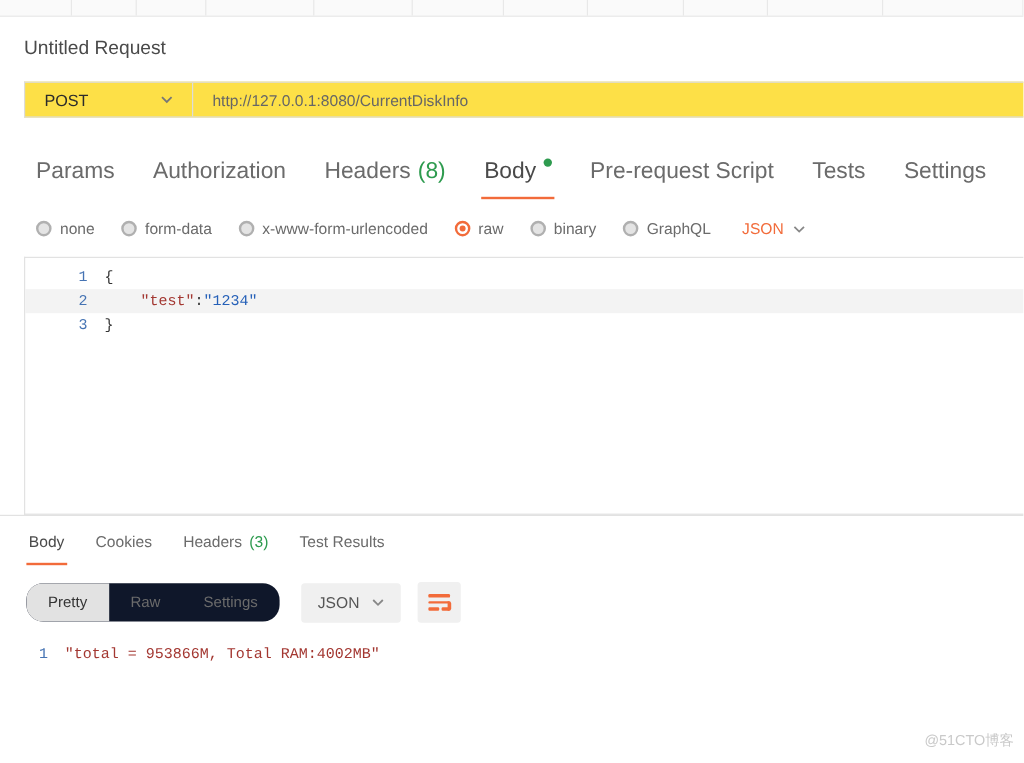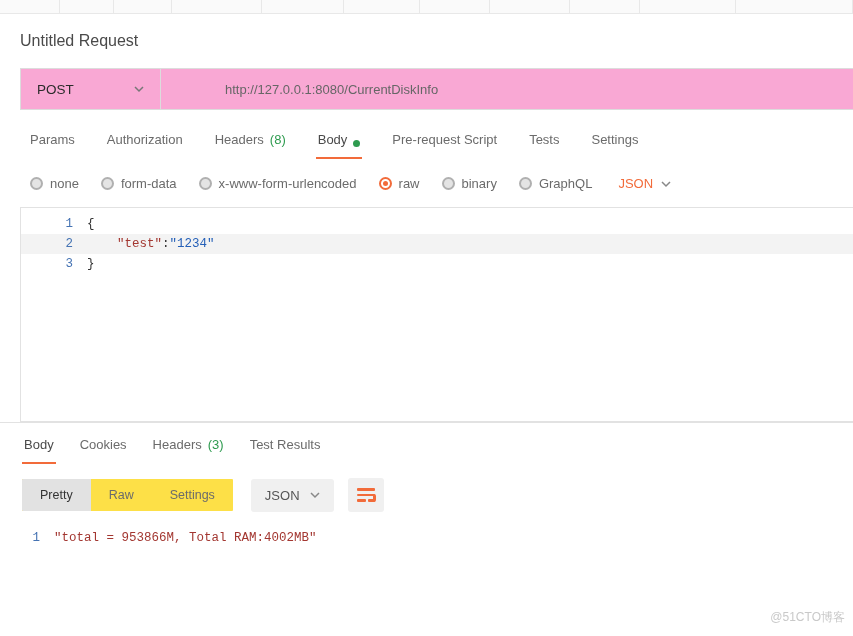--- a/index.html
+++ b/index.html
@@ -24,24 +24,23 @@
   .title-row {
     padding: 18px 0 18px 20px;
     font-size: 16px;
     color: #4a4a4a;
     font-weight: 400;
   }
   .req-row {
     display: flex;
     margin: 0 0 0 20px;
     border: 1px solid #dcdcdc;
-    background: #f9a8d4;
-    height: 42px;
+    background: #fde047;
+    height: 30px;
     border-right: none;
-    gap: 48px;
   }
   .method-sel {
     width: 140px;
     display: flex;
     align-items: center;
     padding: 0 16px;
     border-right: 1px solid #dcdcdc;
     font-size: 13.5px;
     color: #2b2b2b;
     justify-content: space-between;
@@ -59,26 +58,27 @@
   .tabs {
     display: flex;
     gap: 28px;
     padding: 22px 0 0 28px;
     align-items: flex-end;
     border-bottom: 1px solid transparent;
   }
   .tab {
     padding: 0 2px 10px 2px;
     color: #6b6b6b;
-    font-size: 13px;
+    font-size: 19px;
     cursor: pointer;
     border-bottom: 2px solid transparent;
     display:flex;
-    align-items:flex-end;
+    align-items:flex-start;
     gap:6px;
+    margin-top:12px;
   }
   .tab .count { color: #2e9b4f; }
   .tab .dot { width:7px;height:7px;border-radius:50%;background:#2e9b4f;display:inline-block;}
   .tab.active { border-bottom-color: #f26b3a; color:#4a4a4a;}
   .body-types {
     display:flex;
     gap: 22px;
     align-items:flex-start;
     padding: 16px 0 16px 30px;
   }
@@ -134,23 +134,23 @@
   }
   .rtab .count{color:#2e9b4f;}
   .rtab.active{ border-bottom-color:#f26b3a; color:#4a4a4a;}
   .resp-controls{
     display:flex;
     align-items:center;
     padding: 14px 0 0 22px;
     gap: 0;
   }
   .seg{
-    background:#fde047;
-    display:flex;
-    border-radius:1px;
+    background:#0f172a;
+    display:flex;
+    border-radius:14px;
     overflow:hidden;
   }
   .seg-btn{
     padding: 9px 18px;
     color:#6b6b6b;
     cursor:pointer;
     font-size:12.5px;
   }
   .seg-btn.active{ background:#e2e2e2; color:#333;}
   .fmt-sel{

